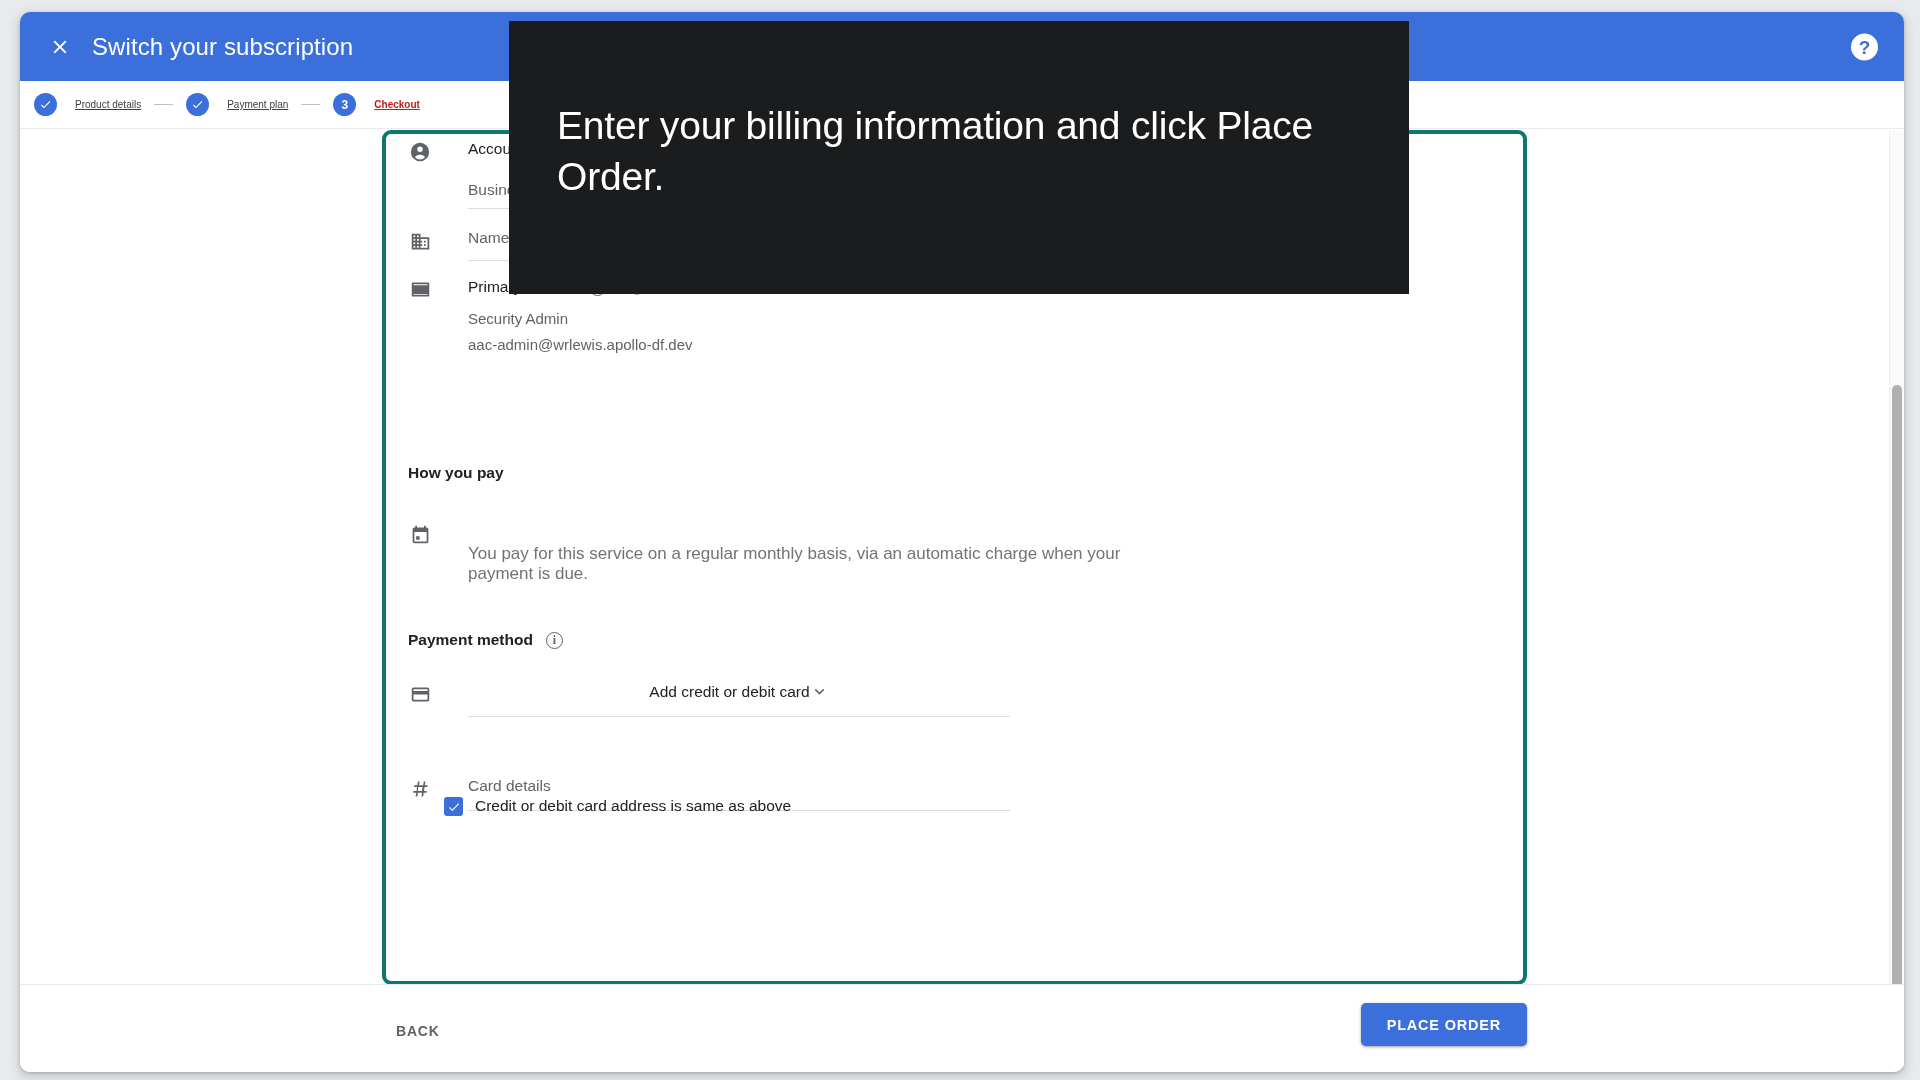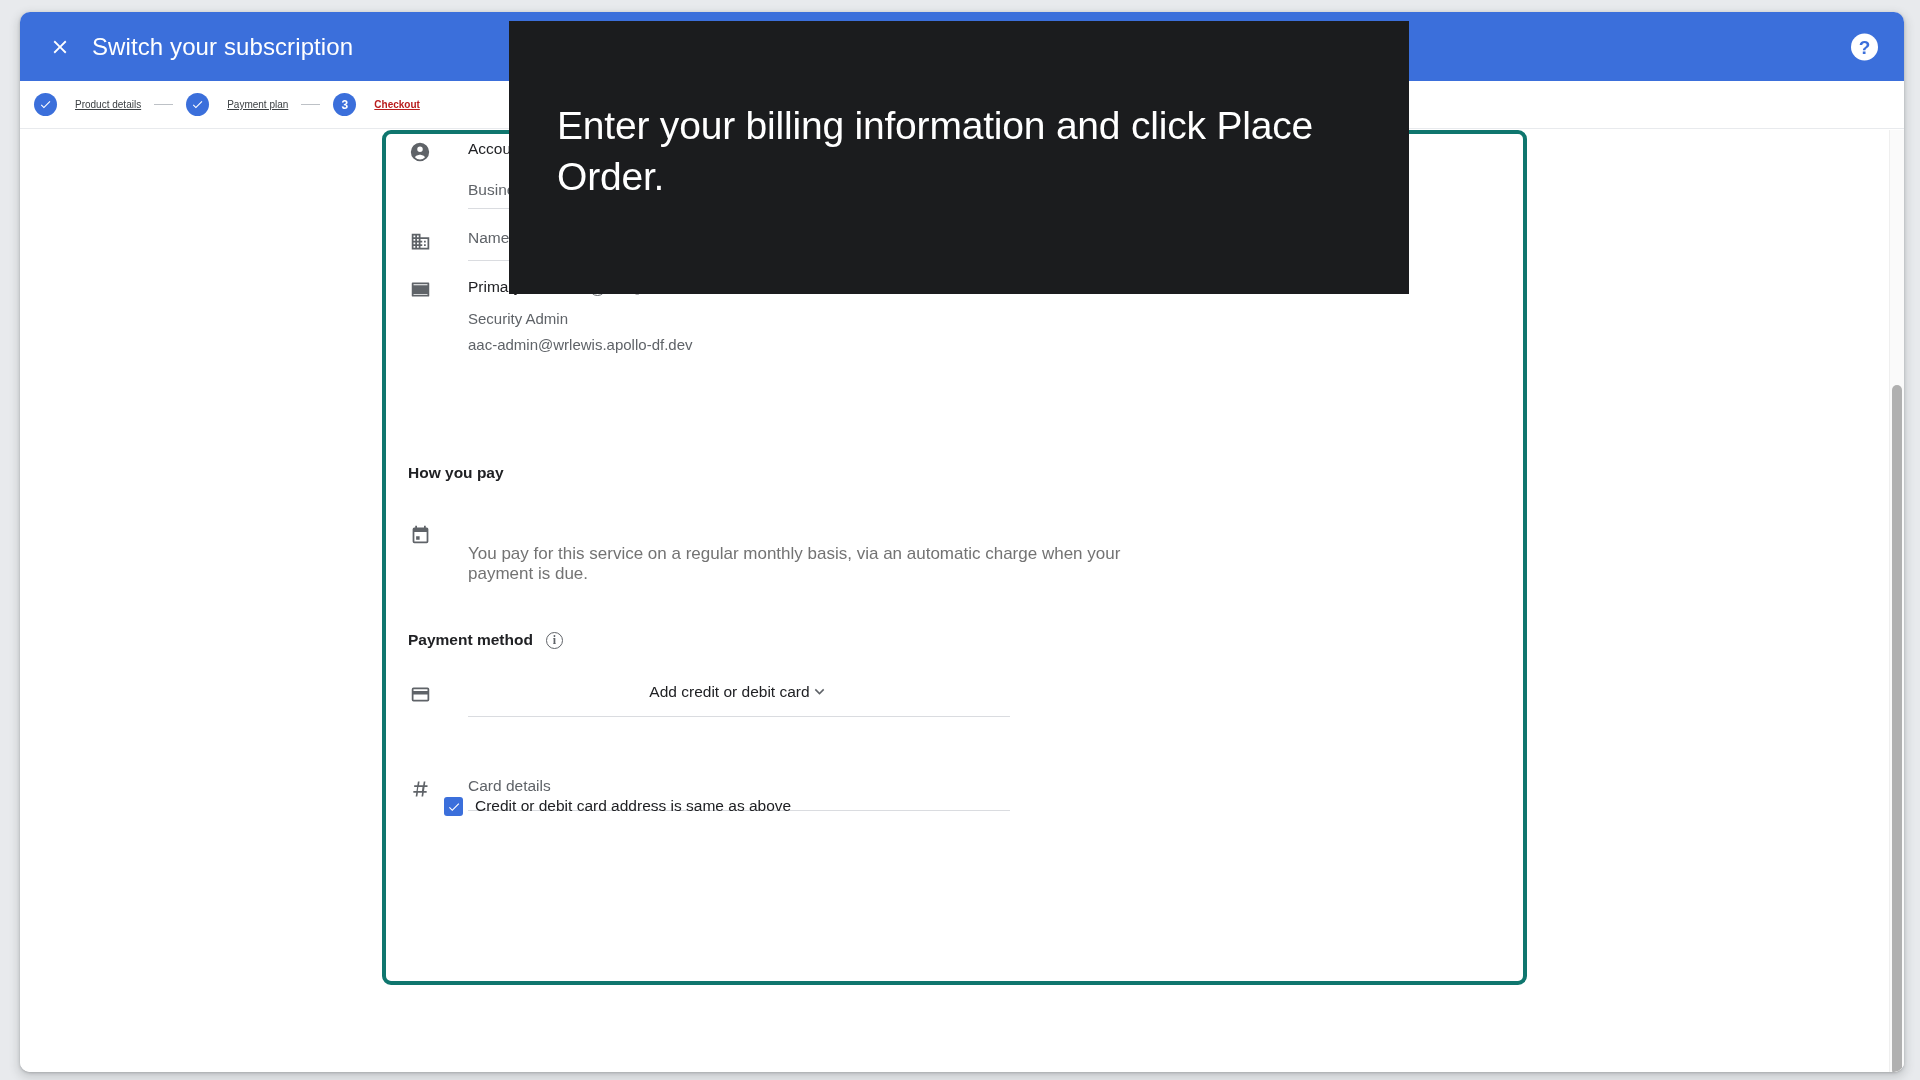--- a/index.html
+++ b/index.html
@@ -372,20 +372,24 @@
           </div>
 
         </div>
       </div>
     </div>
 
     <div class="scrollbar-track">
       <div class="scrollbar-thumb"></div>
     </div>
 
+    <div class="footer">
+      <button class="btn-back">BACK</button>
+      <button class="btn-place">PLACE ORDER</button>
+    </div>
 
   </div>
 
   <div class="tip">
     <div class="tip-text">Enter your billing information and click Place Order.</div>
   </div>
 
 </div>
 
 </body></html>

